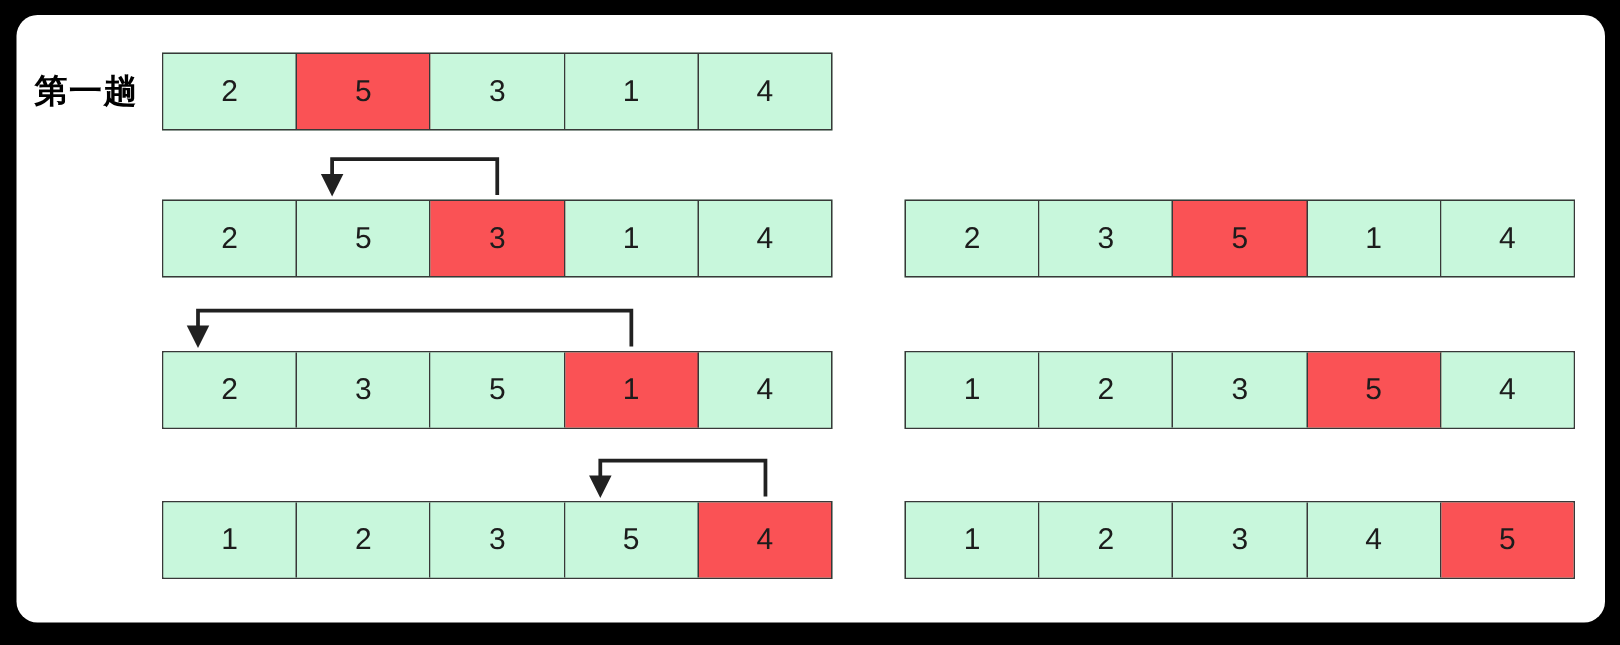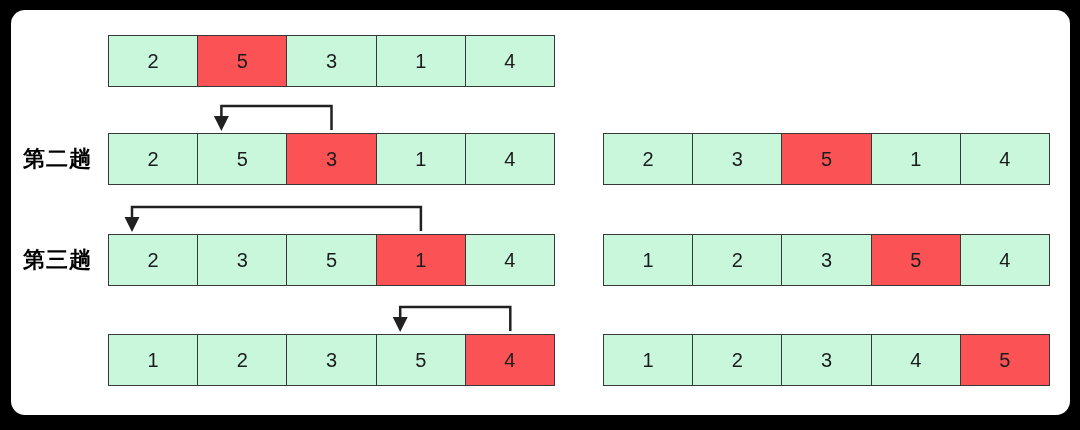--- a/index.html
+++ b/index.html
@@ -30,49 +30,48 @@
     <svg class="arrows" width="1059" height="405" viewBox="0 0 1059 405">
         <path d="M 320.5 120 L 320.5 96 L 210.4 96 L 210.4 107" fill="none" stroke="#212121" stroke-width="2.5"></path>
         <polygon points="202.9,106 217.9,106 210.4,121" fill="#212121"></polygon>
         <path d="M 409.90000000000003 221 L 409.90000000000003 197 L 121 197 L 121 208" fill="none" stroke="#212121" stroke-width="2.5"></path>
         <polygon points="113.5,207 128.5,207 121,222" fill="#212121"></polygon>
         <path d="M 499.3 321 L 499.3 297 L 389.20000000000005 297 L 389.20000000000005 308" fill="none" stroke="#212121" stroke-width="2.5"></path>
         <polygon points="381.70000000000005,307 396.70000000000005,307 389.20000000000005,322" fill="#212121"></polygon>
       </svg>
 
     <div class="row" style="top:25px">
+      <div class="pass-label">第一趟</div>
       <div class="array left">
         <div class="cell">2</div>
         <div class="cell hl">5</div>
         <div class="cell">3</div>
         <div class="cell">1</div>
         <div class="cell">4</div>
       </div>
     </div>
 
     <div class="row" style="top:123px">
-      <div class="pass-label">第二趟</div>
       <div class="array left">
         <div class="cell">2</div>
         <div class="cell">5</div>
         <div class="cell hl">3</div>
         <div class="cell">1</div>
         <div class="cell">4</div>
       </div>
       <div class="array right">
         <div class="cell">2</div>
         <div class="cell">3</div>
         <div class="cell hl">5</div>
         <div class="cell">1</div>
         <div class="cell">4</div>
       </div>
     </div>
 
     <div class="row" style="top:224px">
-      <div class="pass-label">第三趟</div>
       <div class="array left">
         <div class="cell">2</div>
         <div class="cell">3</div>
         <div class="cell">5</div>
         <div class="cell hl">1</div>
         <div class="cell">4</div>
       </div>
       <div class="array right">
         <div class="cell">1</div>
         <div class="cell">2</div>

